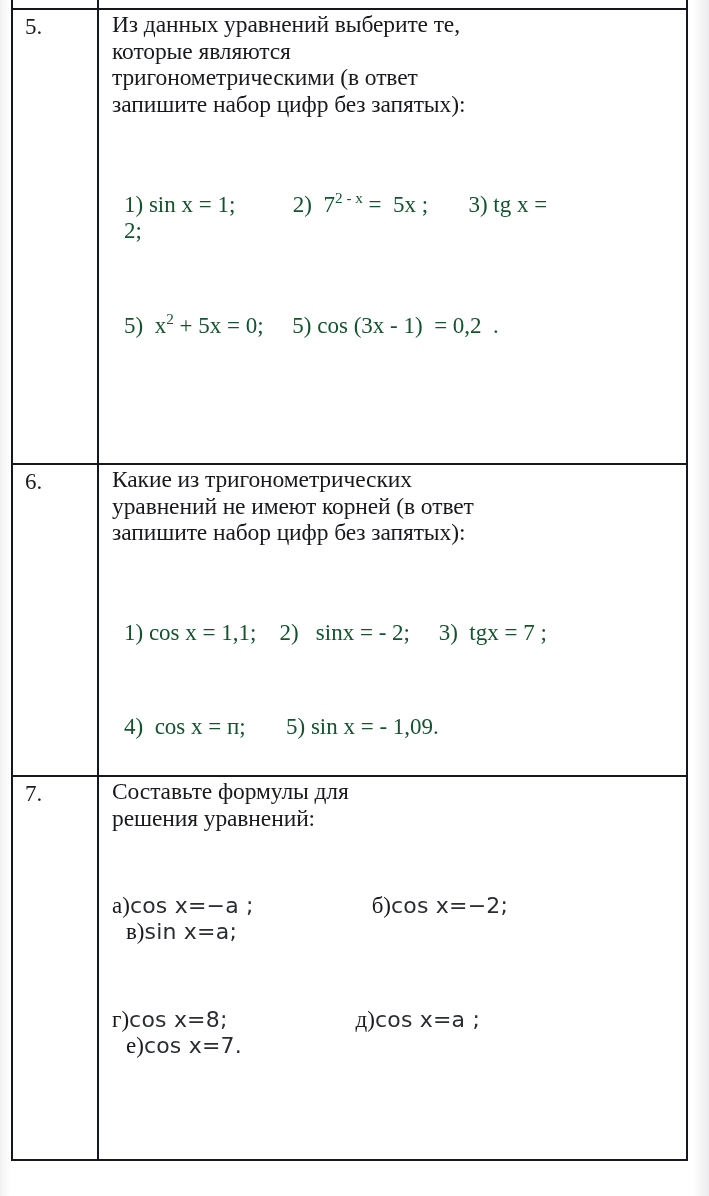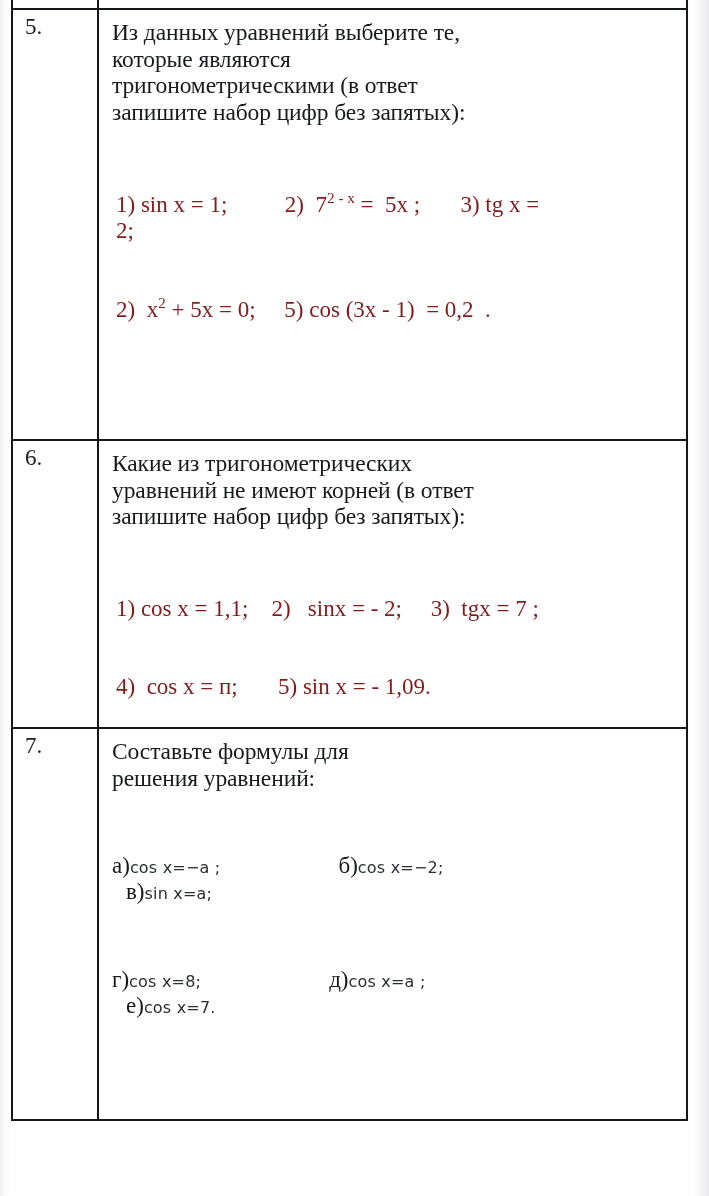--- a/index.html
+++ b/index.html
@@ -52,21 +52,21 @@
     background: #ffffff;
   }
   td.num-col {
     width: 72px;
     text-align: left;
     padding: 4px 0 0 12px;
     font-size: 23px;
     line-height: 1.1;
   }
   td.body-col {
-    padding: 9px 8px 4px 13px;
+    padding: 1px 8px 4px 13px;
   }
 
   
   tr.top-stub td {
     height: 8px;
     border-top: none;
     padding: 0;
   }
 
   .q-heading {
@@ -74,42 +74,42 @@
     line-height: 1.135;
     letter-spacing: -0.1px;
     margin: 0;
     color: #17191c;
     white-space: pre-line;
   }
 
   .q-options {
     font-size: 23px;
     line-height: 1.15;
-    margin: 4px;
-    color: #7f1d1d;
+    margin: 12px;
+    color: #14532d;
   }
 
   .gap-lg { height: 62px; }
   .gap-md { height: 44px; }
 
   .opt-row {
     display: block;
     white-space: pre;
   }
 
   sup {
     font-size: 0.66em;
     vertical-align: super;
     line-height: 0;
   }
 
   
   .formula {
     font-family: "DejaVu Sans", "Liberation Sans", sans-serif;
-    font-size: 16px;
+    font-size: 22px;
     color: #2a2d31;
     letter-spacing: 0.2px;
   }
   .lbl {
     font-family: "Liberation Serif", "DejaVu Serif", serif;
     font-size: 23px;
     color: #17191c;
   }
   .f-indent { padding-left: 14px; }
 
@@ -146,21 +146,21 @@
           <div class="gap-lg"></div>
 
           <div class="q-options">
             <span class="opt-row"><span>1) sin x = 1;          2)  7</span><sup>2 - x</sup><span> =  5x ;       3) tg x =</span></span>
             <span class="opt-row">2;</span>
           </div>
 
           <div class="gap-md"></div>
 
           <div class="q-options">
-            <span class="opt-row"><span>2)  x</span><sup>2</sup><span> + 5x = 0;     5) cos (3x - 1)  = 0,2  .</span></span>
+            <span class="opt-row"><span>5)  x</span><sup>2</sup><span> + 5x = 0;     5) cos (3x - 1)  = 0,2  .</span></span>
           </div>
 
           <div style="height:108px"></div>
         </td>
       </tr>
 
       <tr>
         <td class="num-col">6.</td>
         <td class="body-col">
           <p class="q-heading">Какие из тригонометрических

